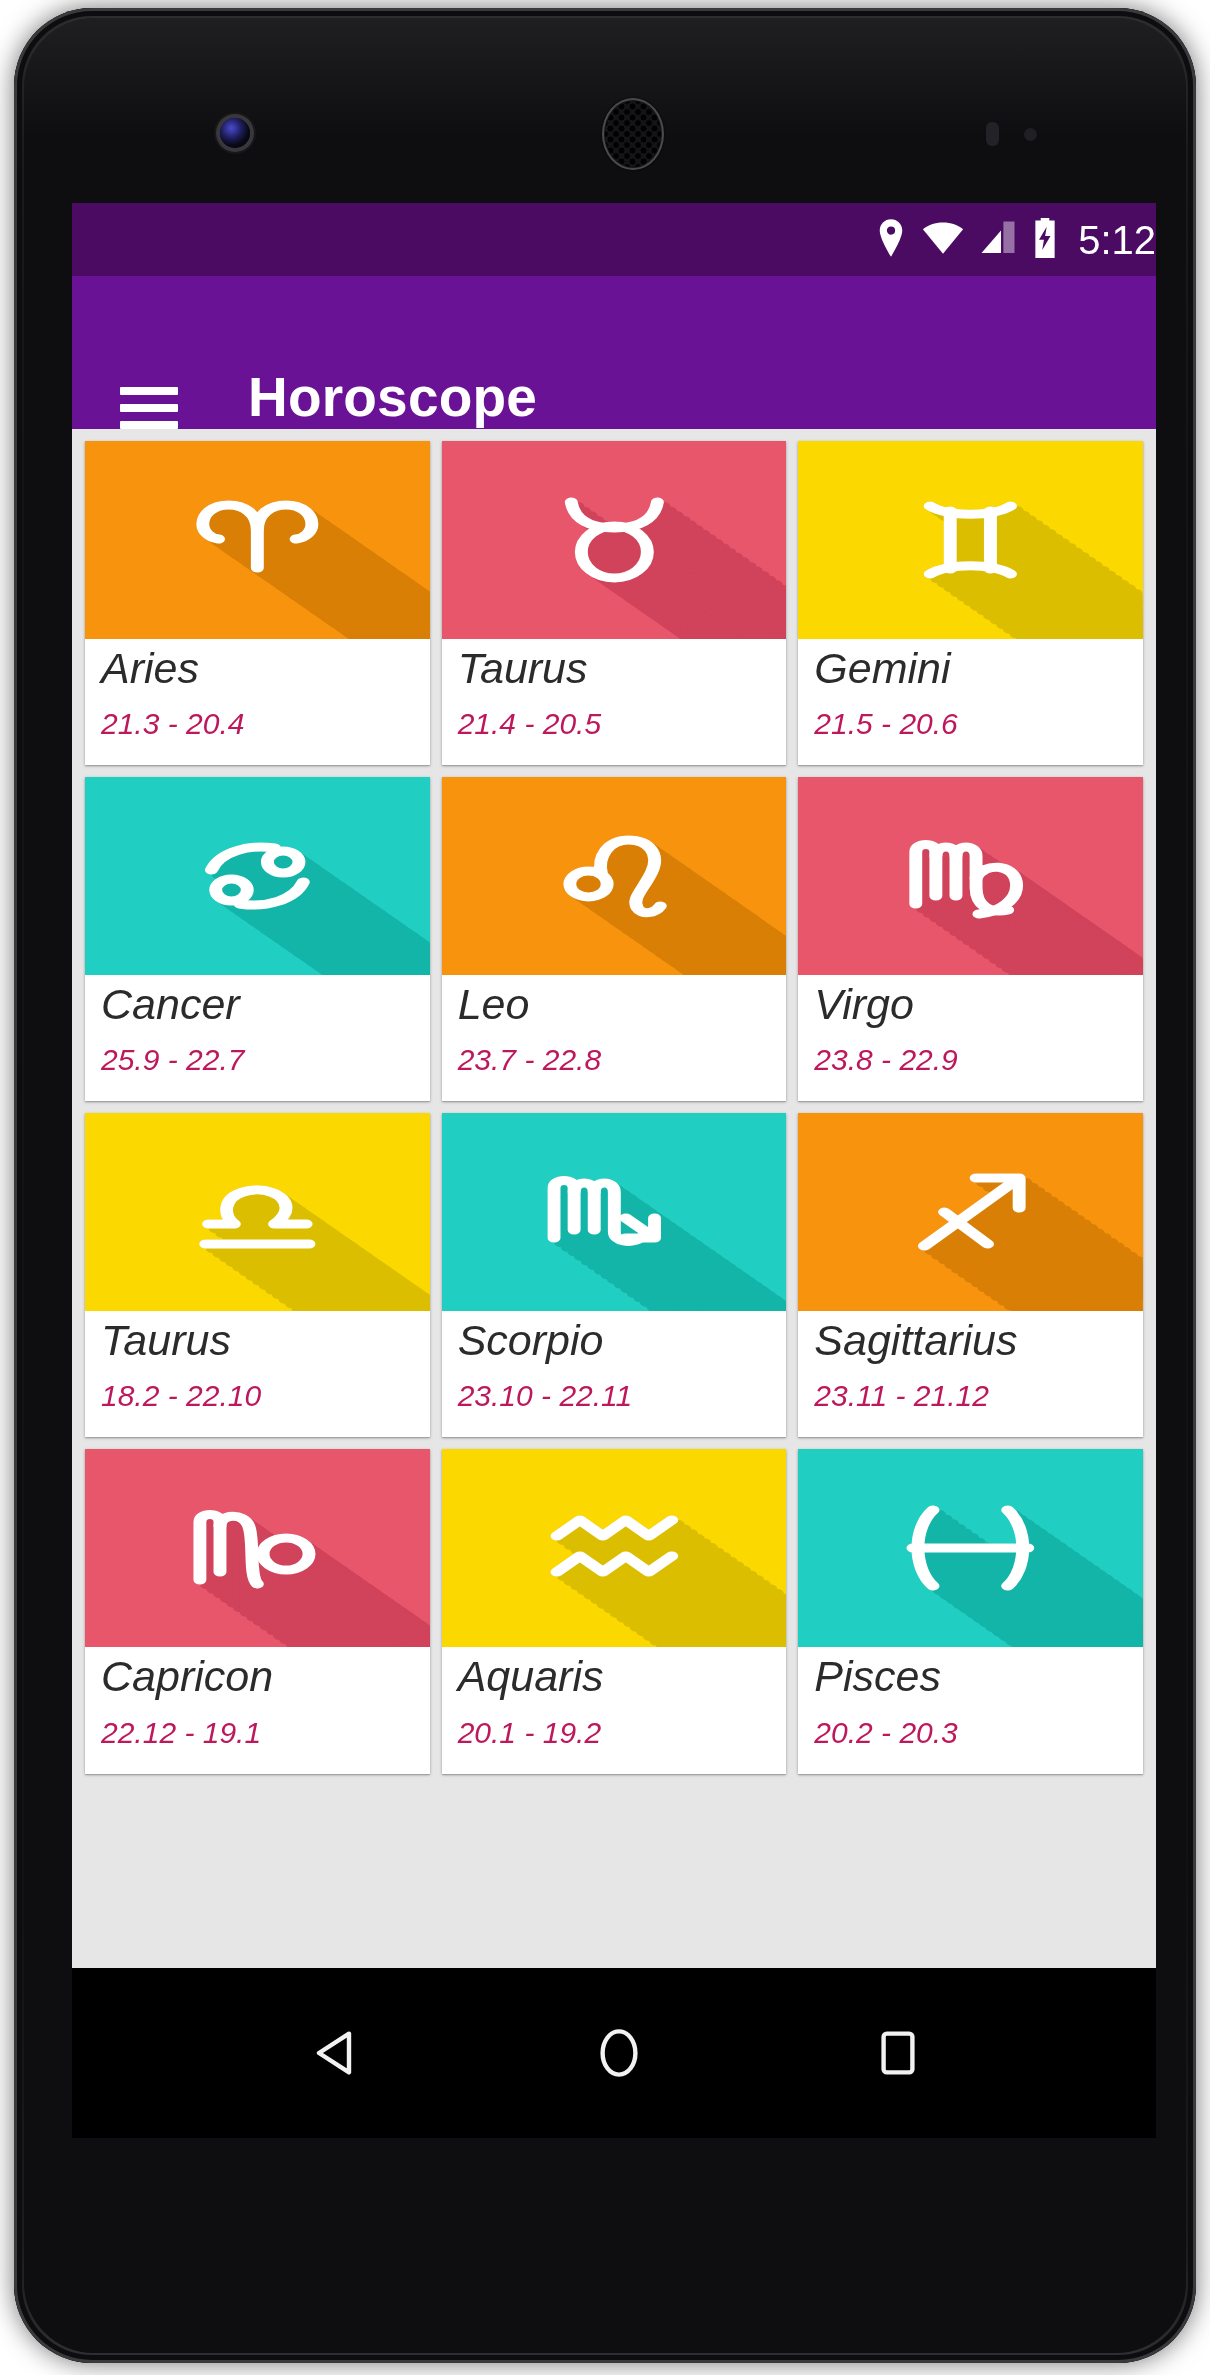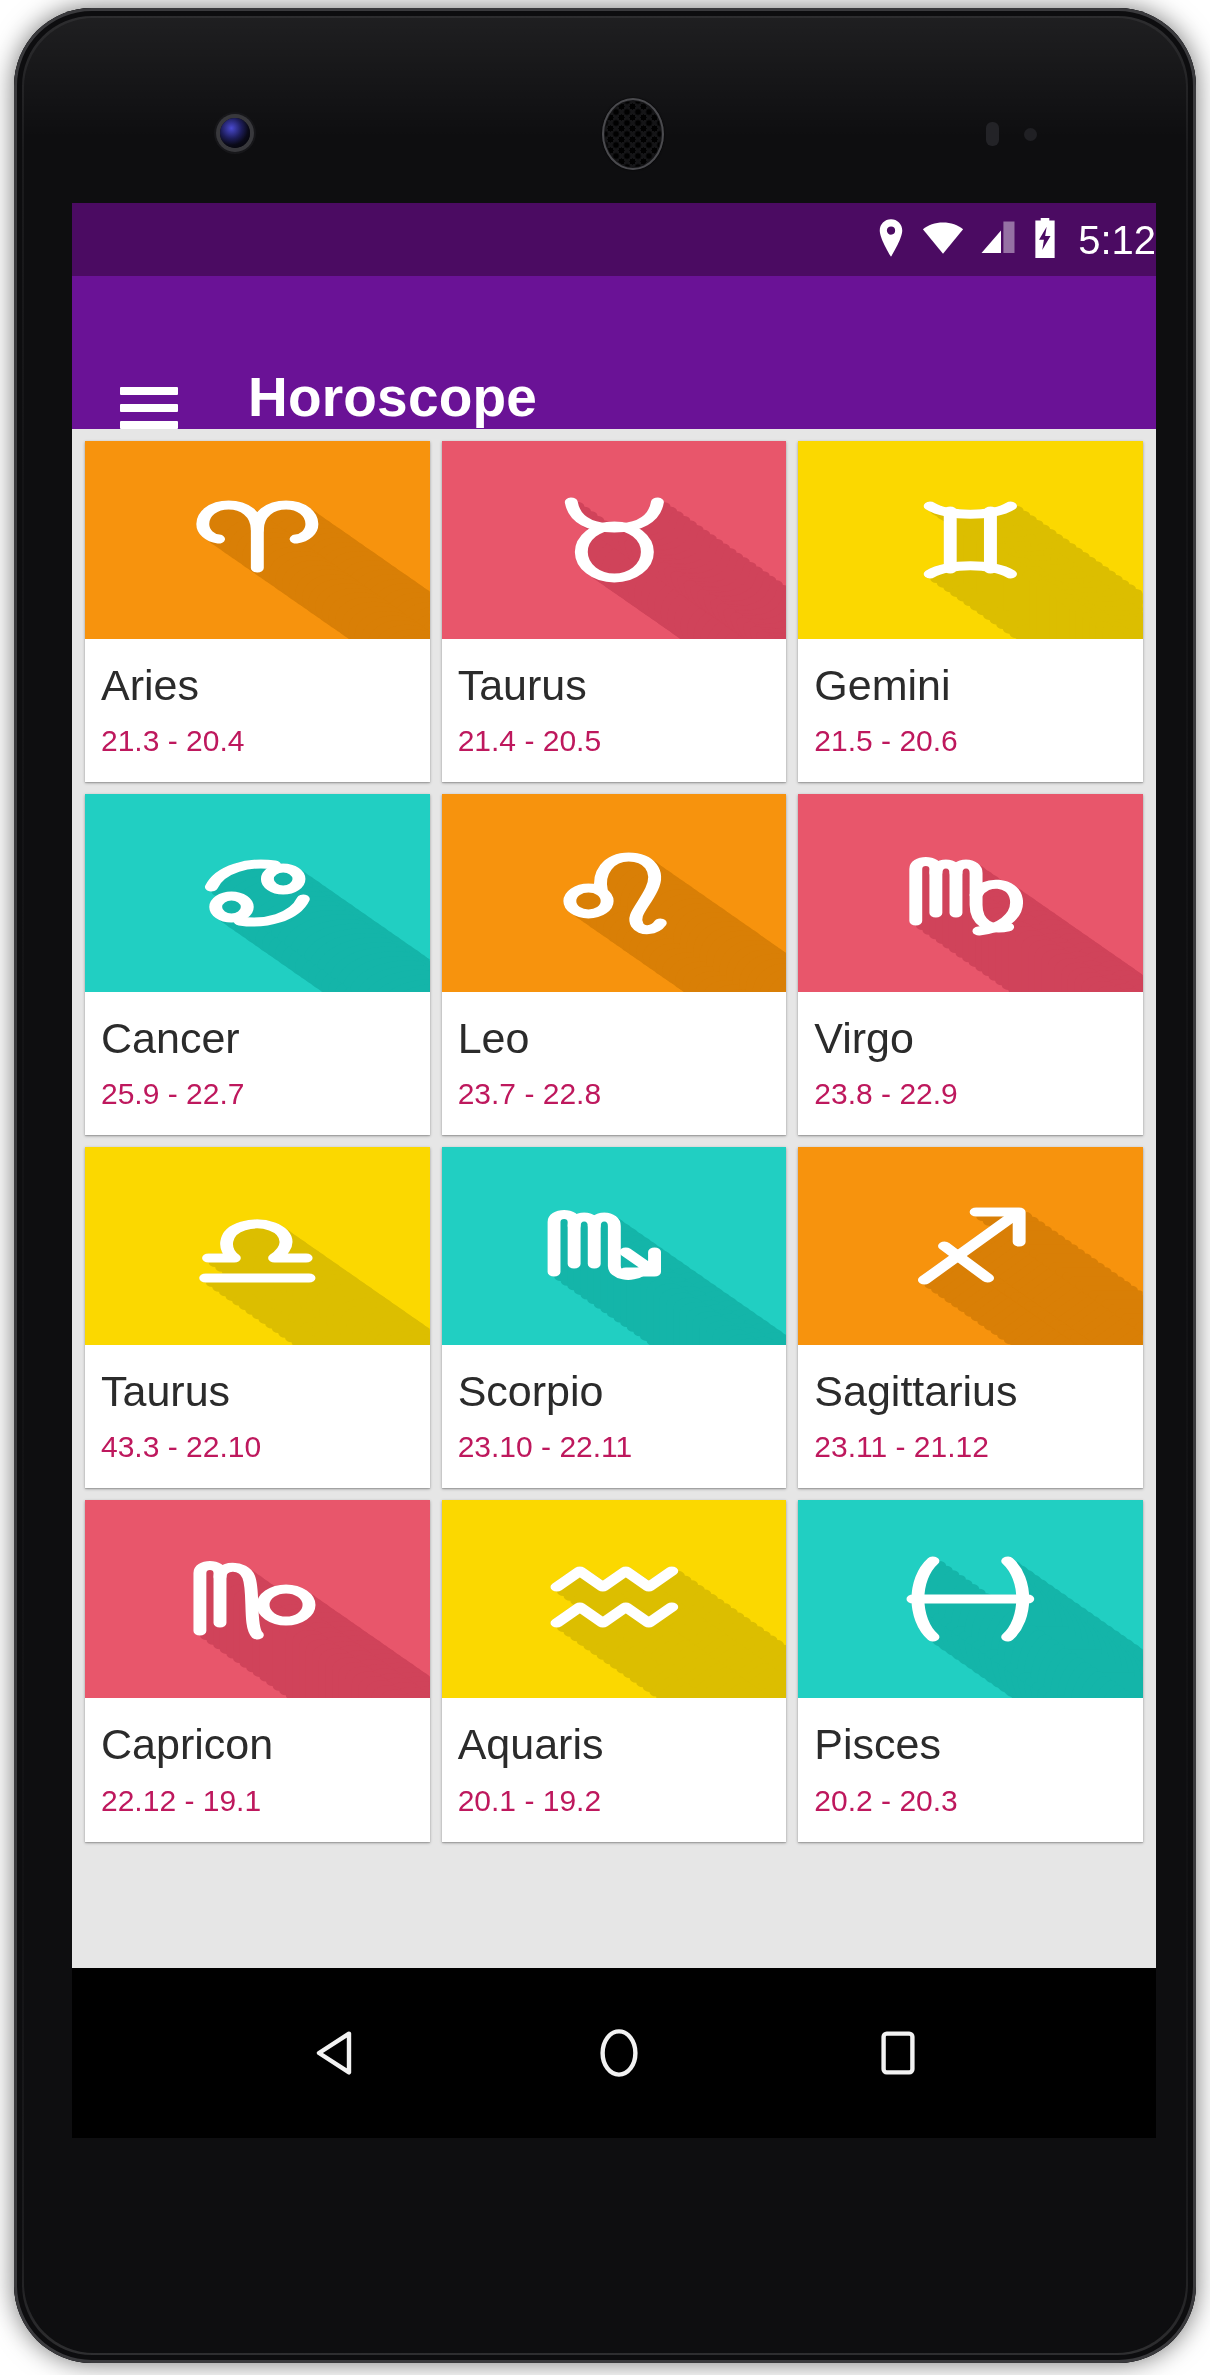--- a/index.html
+++ b/index.html
@@ -143,21 +143,22 @@
     overflow: hidden;
     cursor: pointer;
   }
   .card-art {
     position: relative;
     height: 198px;
     overflow: hidden;
   }
   .card-art svg { position: relative; display: block; }
   .card-body {
-    padding: 24px 16px 26px 16px;
+    padding: 7px 16px 26px 16px;
+    font-style: italic;
   }
   .card-title {
     font-size: 43px;
     color: #2b2b2b;
     line-height: 1.05;
     white-space: nowrap;
   }
   .card-range {
     margin-top: 18px;
     font-size: 30px;
@@ -725,21 +726,21 @@
                       <use href="#gsh6" x="197.79999999999998" y="197.79999999999998" stroke="#DCBE00"></use>
                       <use href="#gsh6" x="202.39999999999998" y="202.39999999999998" stroke="#DCBE00"></use>
                       <use href="#gsh6" x="206.99999999999997" y="206.99999999999997" stroke="#DCBE00"></use>
           </g>
           <use href="#gsh6" stroke="#ffffff"></use>
         </g>
       </svg>
     </div>
     <div class="card-body">
       <div class="card-title">Taurus</div>
-      <div class="card-range">43.3 - 22.10</div>
+      <div class="card-range">18.2 - 22.10</div>
     </div>
             </div>
             <div class="card">
     <div class="card-art" style="background:#21CFC2">
       <svg viewBox="0 0 240 198" width="100%" height="198" preserveAspectRatio="none">
         <defs>
           <clipPath id="clipsh7">
                       <rect x="0" y="0" width="240" height="198"></rect>
                     </clipPath>
           <g id="gsh7" transform="translate(70,49) scale(1.0)">

